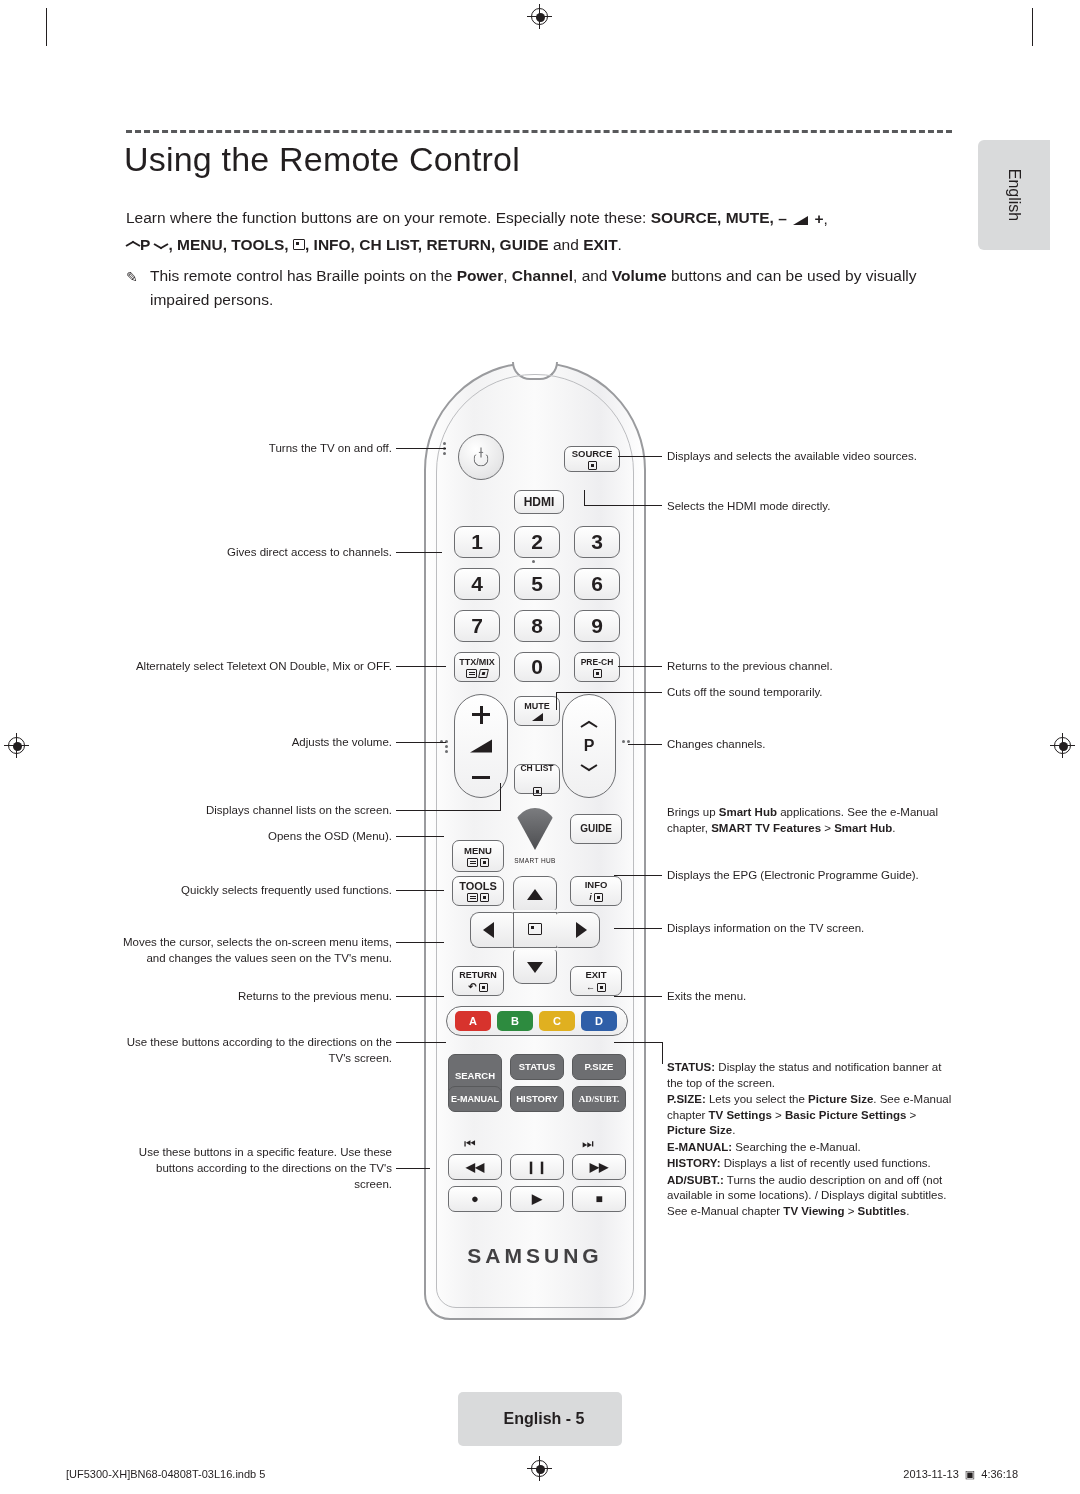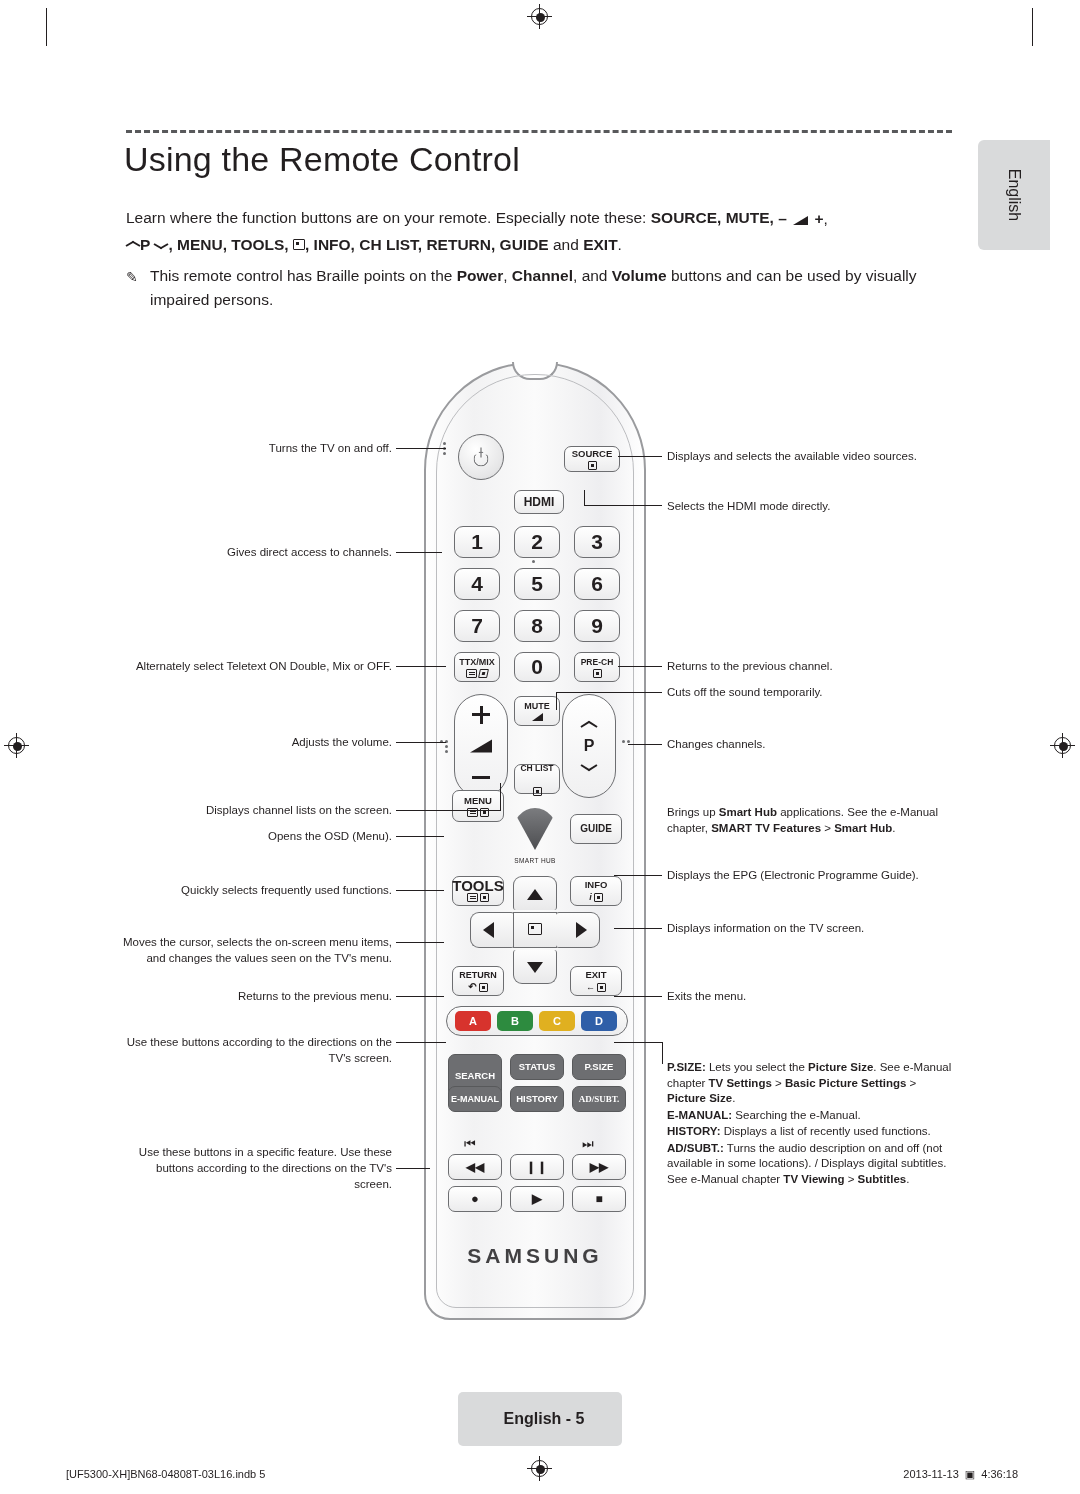--- a/index.html
+++ b/index.html
@@ -511,38 +511,38 @@
     </div>
     <div class="braille" style="left:196px; top:376px;">
       <i></i>
         <i></i>
       <i class="off"></i>
         <i class="off"></i>
       <i class="off"></i>
         <i class="off"></i>
     </div>
 
-    <div class="key" style="left:26px; top:426px; width:52px; height:32px;">
+    <div class="key" style="left:26px; top:476px; width:52px; height:32px;">
       <span style="font-size:9.5px;">MENU</span>
       <span class="keyrow">
         <span class="g-lines"></span>
         <span class="g-dotbox"></span>
       </span>
     </div>
     <div class="key" style="left:144px; top:450px; width:52px; height:30px;">
       <span style="font-size:10px;">GUIDE</span>
     </div>
 
     <div class="smarthub">
       <div class="petal"></div>
       <div class="label">SMART HUB</div>
     </div>
 
     <div class="key" style="left:26px; top:512px; width:52px; height:30px;">
-      <span style="font-size:15px;">TOOLS</span>
+      <span style="font-size:11px;">TOOLS</span>
       <span class="keyrow">
         <span class="g-lines"></span>
         <span class="g-dotbox"></span>
       </span>
     </div>
     <div class="key" style="left:144px; top:512px; width:52px; height:30px;">
       <span style="font-size:9.5px;">INFO</span>
       <span class="keyrow">
         <span style="font-size:9px;font-style:italic;">i</span>
         <span class="g-dotbox"></span>
@@ -691,20 +691,21 @@
 <div class="ct l" style="left:667px; top:736px; width:290px;">Changes channels.</div>
 <div class="ct l" style="left:667px; top:867px; width:290px;">Displays the EPG (Electronic Programme Guide).</div>
 <div class="ct l" style="left:667px; top:920px; width:290px;">Displays information on the TV screen.</div>
 <div class="ct l" style="left:667px; top:988px; width:290px;">Exits the menu.</div>
 
 <div class="ct l" style="left:667px; top:804px; width:290px;">
   <span>Brings up </span><b>Smart Hub</b><span> applications. See the e-Manual chapter, </span><b>SMART TV Features</b><span> &gt; </span><b>Smart Hub</b><span>.</span>
 </div>
 
 <div class="legend" id="legend-root">
+    <p><b>STATUS:</b><span> Display the status and notification banner at the top of the screen.</span></p>
     <p><b>P.SIZE:</b><span> Lets you select the </span><b>Picture Size</b><span>. See e-Manual chapter </span><b>TV Settings</b><span> &gt; </span><b>Basic Picture Settings</b><span> &gt; </span><b>Picture Size</b><span>.</span></p>
     <p><b>E-MANUAL:</b><span> Searching the e-Manual.</span></p>
     <p><b>HISTORY:</b><span> Displays a list of recently used functions.</span></p>
     <p><b>AD/SUBT.:</b><span> Turns the audio description on and off (not available in some locations). / Displays digital subtitles. See e-Manual chapter </span><b>TV Viewing</b><span> &gt; </span><b>Subtitles</b><span>.</span></p>
   </div>
 
 <div class="page-badge">
   <span>English - 5</span>
 </div>
 <div class="print-left">[UF5300-XH]BN68-04808T-03L16.indb   5</div>

